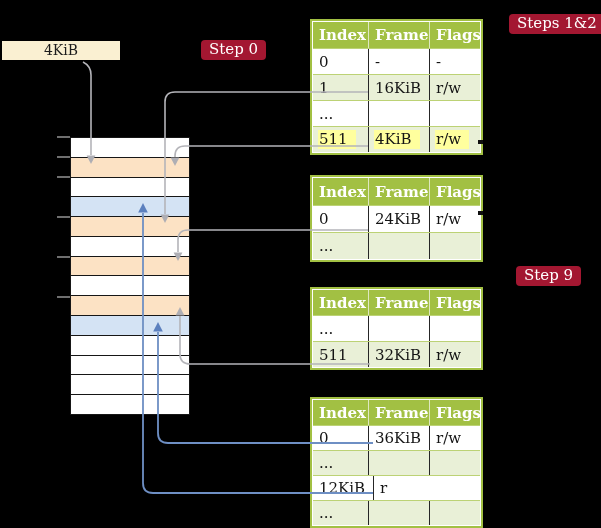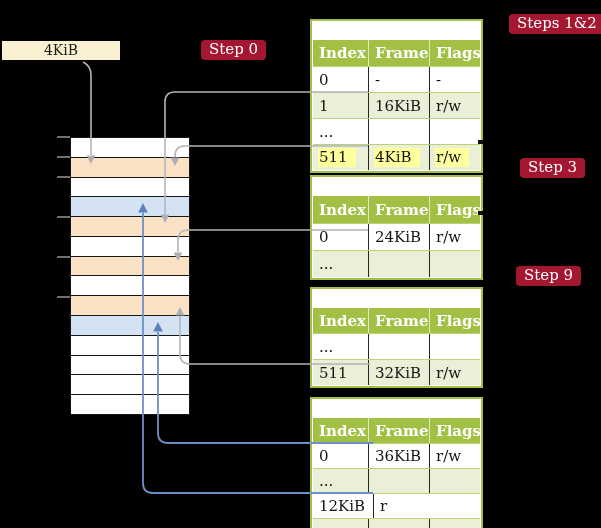--- a/index.html
+++ b/index.html
@@ -36,21 +36,21 @@
   .mrow:last-child{border-bottom:none;}
   .mrow.white{background:#ffffff;}
   .mrow.orange{background:var(--orange_row);}
   .mrow.blue{background:var(--blue_row);}
   .tick{position:absolute;left:57px;width:13px;height:2px;background:#6f6f6f;}
   
   .ptable{
     position:absolute;left:310px;width:167px;background:#fff;
     border:2px solid var(--green_header);padding:1px;
   }
-  .thead{display:flex;background:var(--green_header);margin-top:18px;}
+  .thead{display:flex;background:var(--green_header);}
   .hcell{
     color:#fff;font-weight:bold;font-size:15px;padding-left:6px;
     box-sizing:border-box;border-right:1px solid #dfe8c0;
     display:flex;align-items:center;
   }
   .hcell:last-child{border-right:none;}
   .trow{display:flex;border-top:1px solid var(--green_border_light);background:#fff;}
   .trow.shade{background:var(--green_row);}
   .cell{
     font-size:15px;color:#141414;padding-left:6px;box-sizing:border-box;
@@ -73,21 +73,20 @@
 </style>
 </head>
 <body>
 
 <div id="stage">
 
   <div class="sizebox">4KiB</div>
 
   <span class="steplabel" id="step0">Step 0</span>
   <span class="steplabel" id="steps12">Steps 1&amp;2</span>
-  <span class="steplabel" id="step3">Step 3</span>
   <span class="steplabel" id="step4">Step 9</span>
 
   <div class="memory" id="memory">
       <div class="mrow white"></div>
       <div class="mrow orange"></div>
       <div class="mrow white"></div>
       <div class="mrow blue"></div>
       <div class="mrow orange"></div>
       <div class="mrow white"></div>
       <div class="mrow orange"></div>

